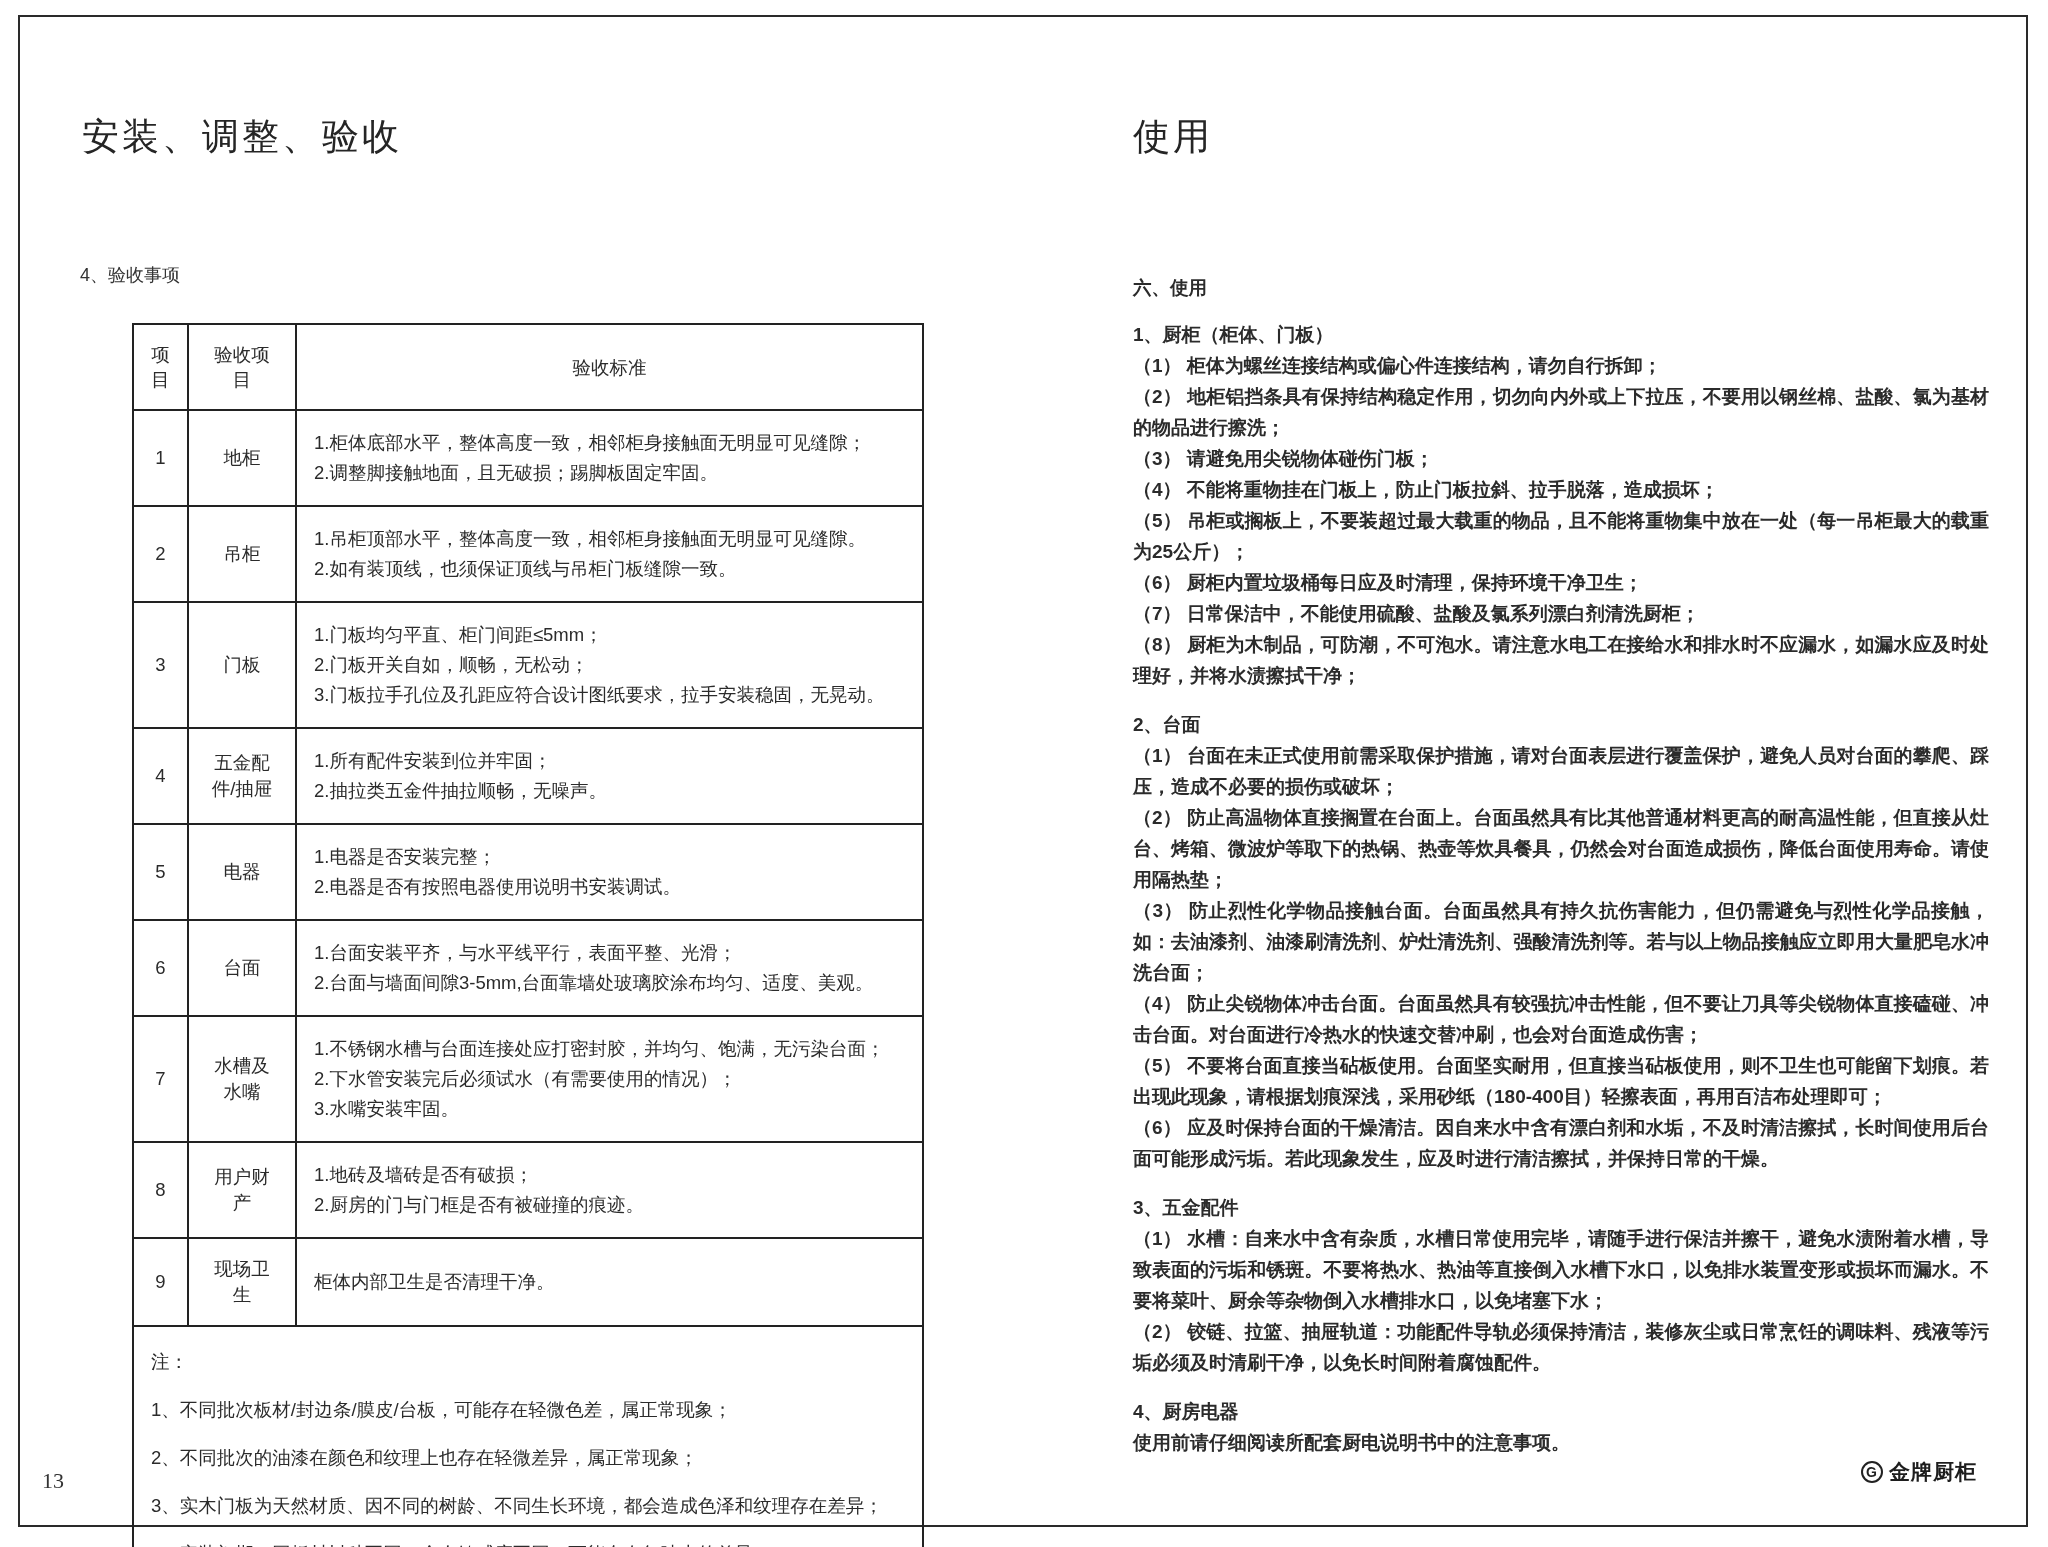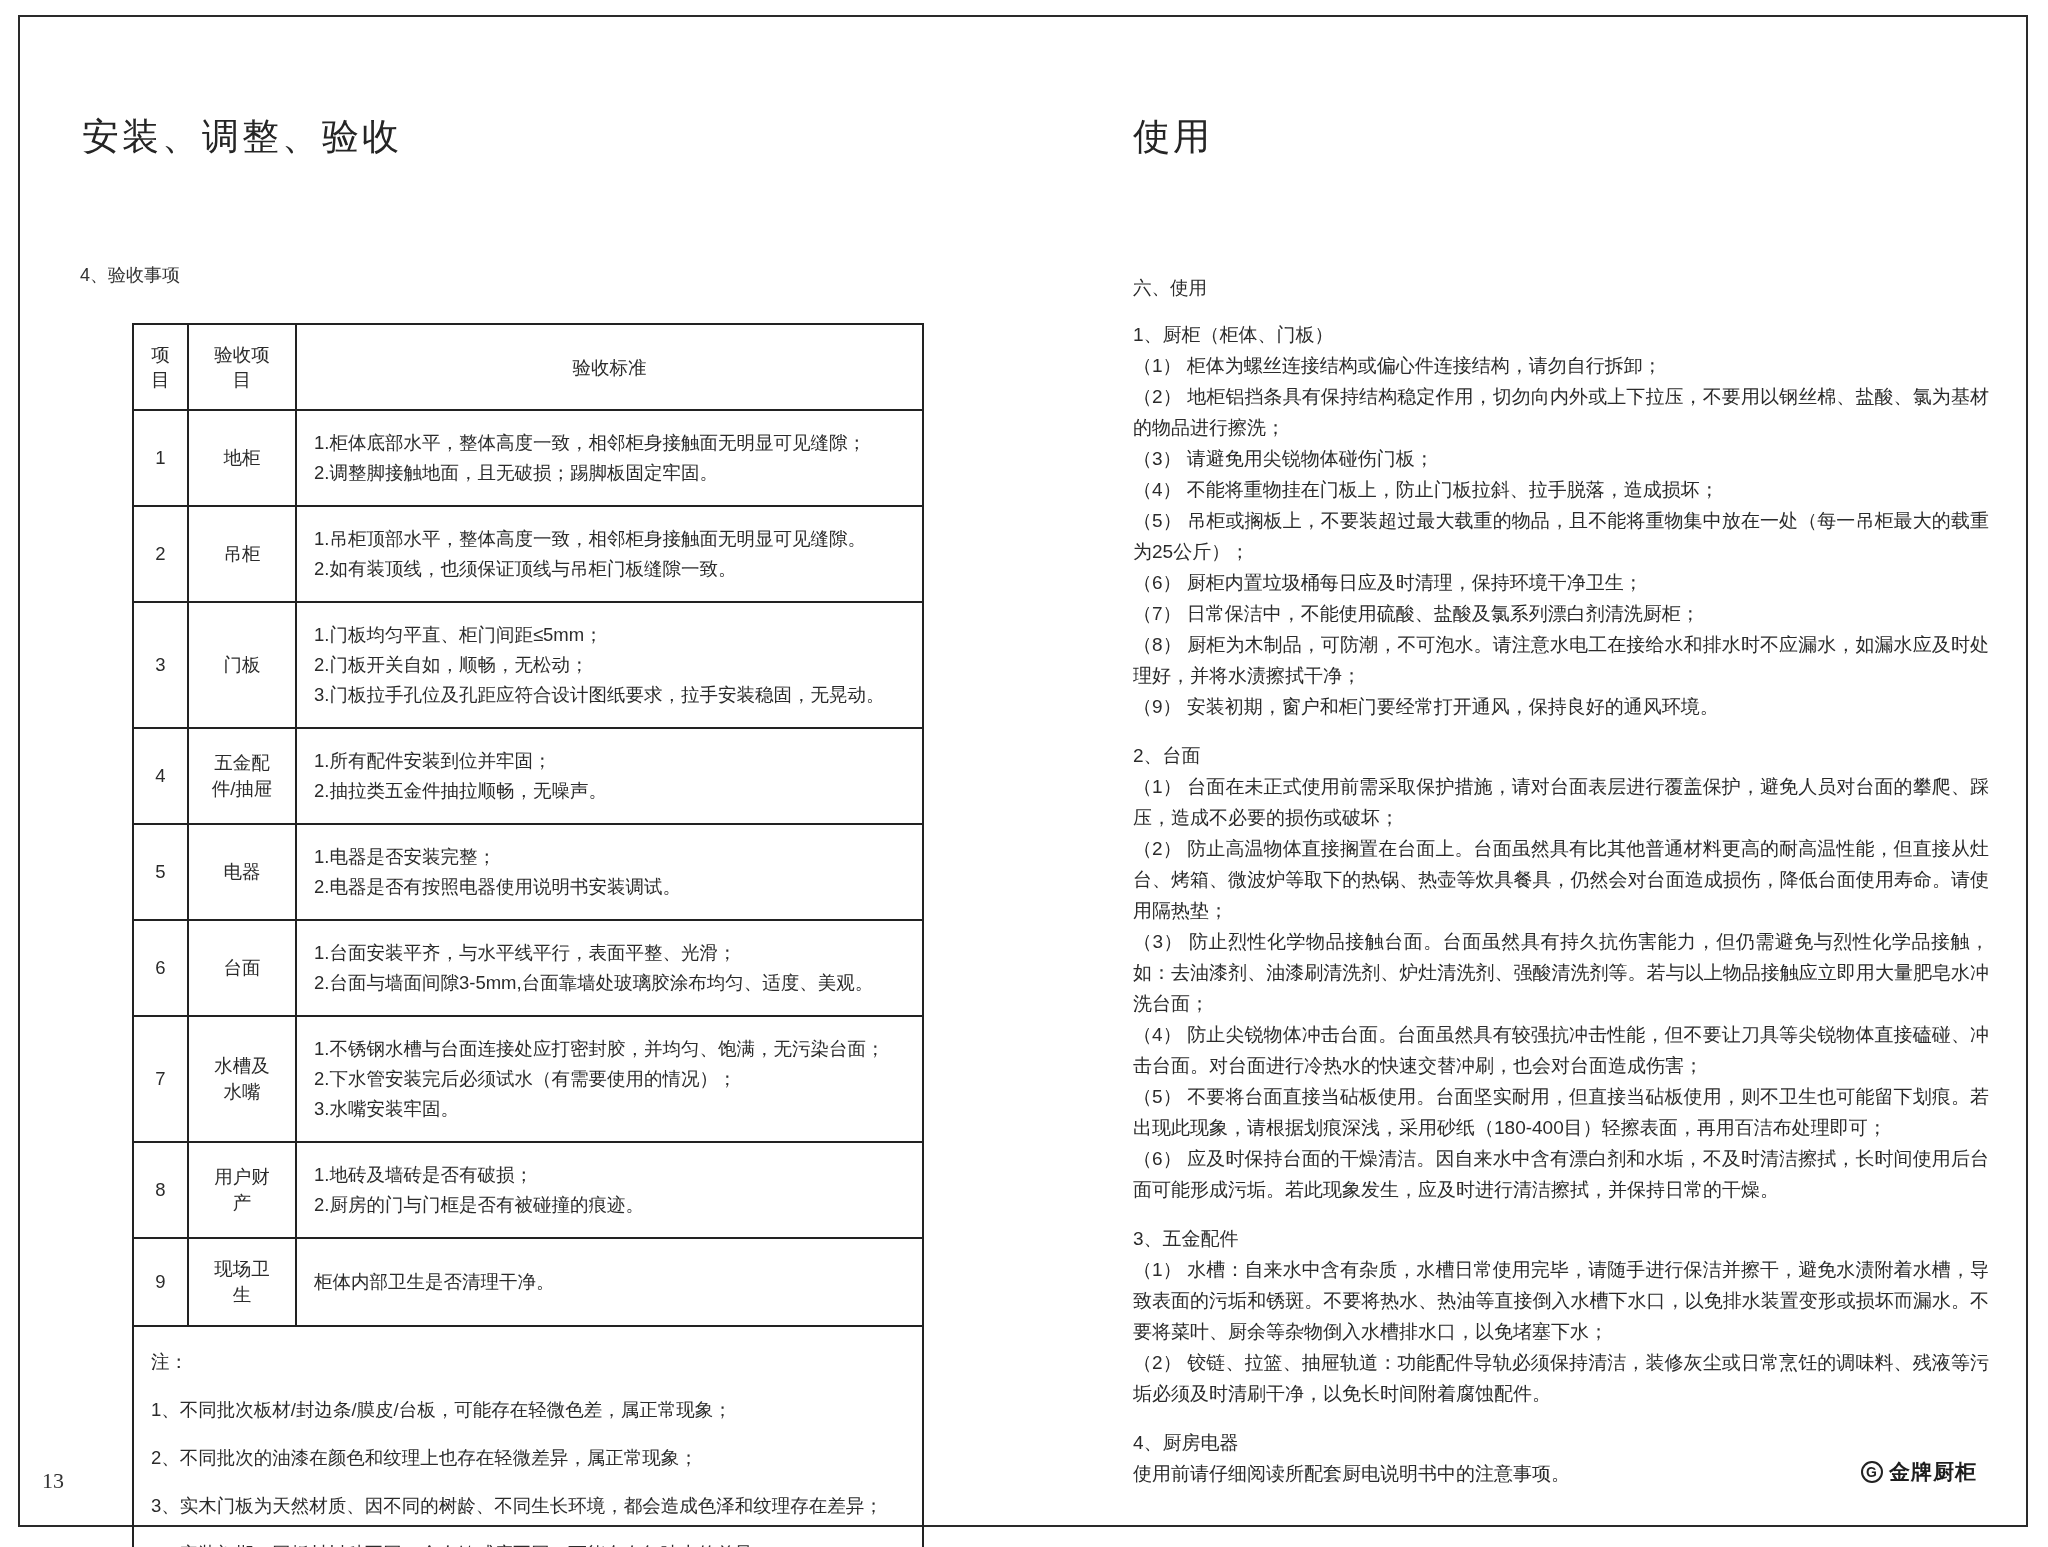--- a/index.html
+++ b/index.html
@@ -40,21 +40,21 @@
   .std-line{line-height:30px;white-space:normal;}
   tr.h1{height:47px;} tr.h2{height:78px;} tr.h3{height:107px;}
   td.notes-cell{padding:12px 16px 14px 16px;vertical-align:top;}
   .notes-title{font-size:18.5px;line-height:36px;}
   .note-line{font-size:18.5px;line-height:36px;margin-top:12px;}
   
   .right-col{
     position:absolute;left:1133px;top:272px;width:856px;
   }
   .right-col .sec-label{font-size:18.5px;margin:0 0 16px 0;}
-  .right-col p{margin:0;font-size:19px;line-height:31px;text-align:justify;}
+  .right-col p{margin:0;font-size:19px;line-height:31px;text-align:justify;font-weight:bold;}
   .right-col p.h{text-align:left;}
   .right-col .sub{margin:0 0 0 0;}
   .right-col .sub + .sub{margin-top:18px;}
   
   .page-number{position:absolute;left:42px;top:1468px;font-size:22px;color:#333;font-family:Liberation Serif, serif;}
   .brand{
     position:absolute;right:71px;top:1458px;display:flex;align-items:center;gap:6px;
     font-size:21px;color:#1d1d1d;font-weight:600;letter-spacing:1px;
   }
   .brand-mark{
@@ -176,21 +176,20 @@
   <div class="sub">
     <p class="h">1、厨柜（柜体、门板）</p>
     <p>（1） 柜体为螺丝连接结构或偏心件连接结构，请勿自行拆卸；</p>
     <p>（2） 地柜铝挡条具有保持结构稳定作用，切勿向内外或上下拉压，不要用以钢丝棉、盐酸、氯为基材的物品进行擦洗；</p>
     <p>（3） 请避免用尖锐物体碰伤门板；</p>
     <p>（4） 不能将重物挂在门板上，防止门板拉斜、拉手脱落，造成损坏；</p>
     <p>（5） 吊柜或搁板上，不要装超过最大载重的物品，且不能将重物集中放在一处（每一吊柜最大的载重为25公斤）；</p>
     <p>（6） 厨柜内置垃圾桶每日应及时清理，保持环境干净卫生；</p>
     <p>（7） 日常保洁中，不能使用硫酸、盐酸及氯系列漂白剂清洗厨柜；</p>
     <p>（8） 厨柜为木制品，可防潮，不可泡水。请注意水电工在接给水和排水时不应漏水，如漏水应及时处理好，并将水渍擦拭干净；</p>
-    <p>（9） 安装初期，窗户和柜门要经常打开通风，保持良好的通风环境。</p>
   </div>
 
   <div class="sub">
     <p class="h">2、台面</p>
     <p>（1） 台面在未正式使用前需采取保护措施，请对台面表层进行覆盖保护，避免人员对台面的攀爬、踩压，造成不必要的损伤或破坏；</p>
     <p>（2） 防止高温物体直接搁置在台面上。台面虽然具有比其他普通材料更高的耐高温性能，但直接从灶台、烤箱、微波炉等取下的热锅、热壶等炊具餐具，仍然会对台面造成损伤，降低台面使用寿命。请使用隔热垫；</p>
     <p>（3） 防止烈性化学物品接触台面。台面虽然具有持久抗伤害能力，但仍需避免与烈性化学品接触，如：去油漆剂、油漆刷清洗剂、炉灶清洗剂、强酸清洗剂等。若与以上物品接触应立即用大量肥皂水冲洗台面；</p>
     <p>（4） 防止尖锐物体冲击台面。台面虽然具有较强抗冲击性能，但不要让刀具等尖锐物体直接磕碰、冲击台面。对台面进行冷热水的快速交替冲刷，也会对台面造成伤害；</p>
     <p>（5） 不要将台面直接当砧板使用。台面坚实耐用，但直接当砧板使用，则不卫生也可能留下划痕。若出现此现象，请根据划痕深浅，采用砂纸（180-400目）轻擦表面，再用百洁布处理即可；</p>
     <p>（6） 应及时保持台面的干燥清洁。因自来水中含有漂白剂和水垢，不及时清洁擦拭，长时间使用后台面可能形成污垢。若此现象发生，应及时进行清洁擦拭，并保持日常的干燥。</p>

